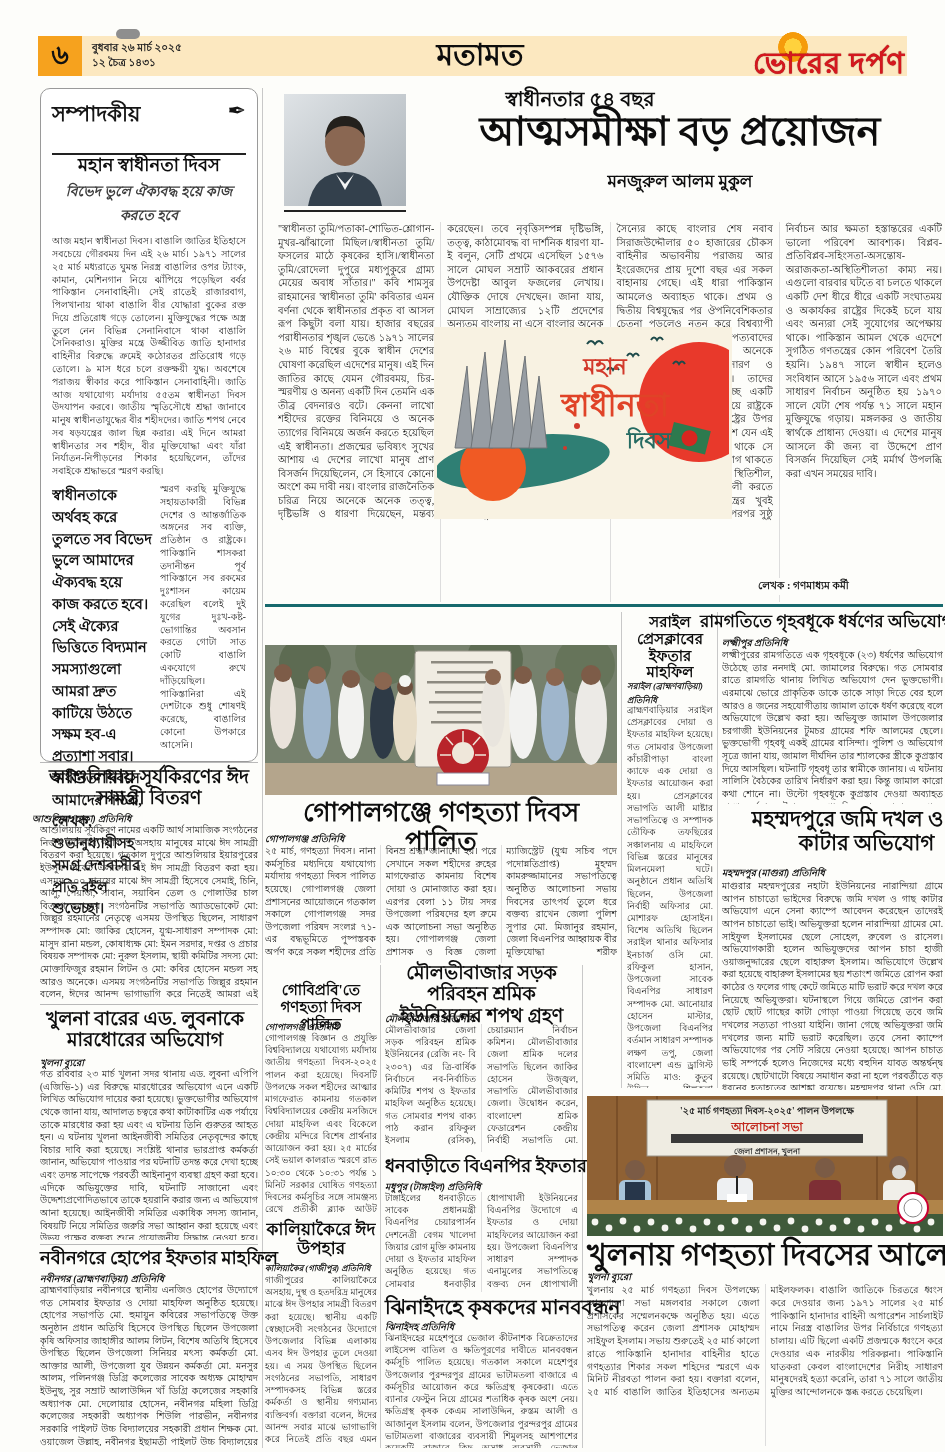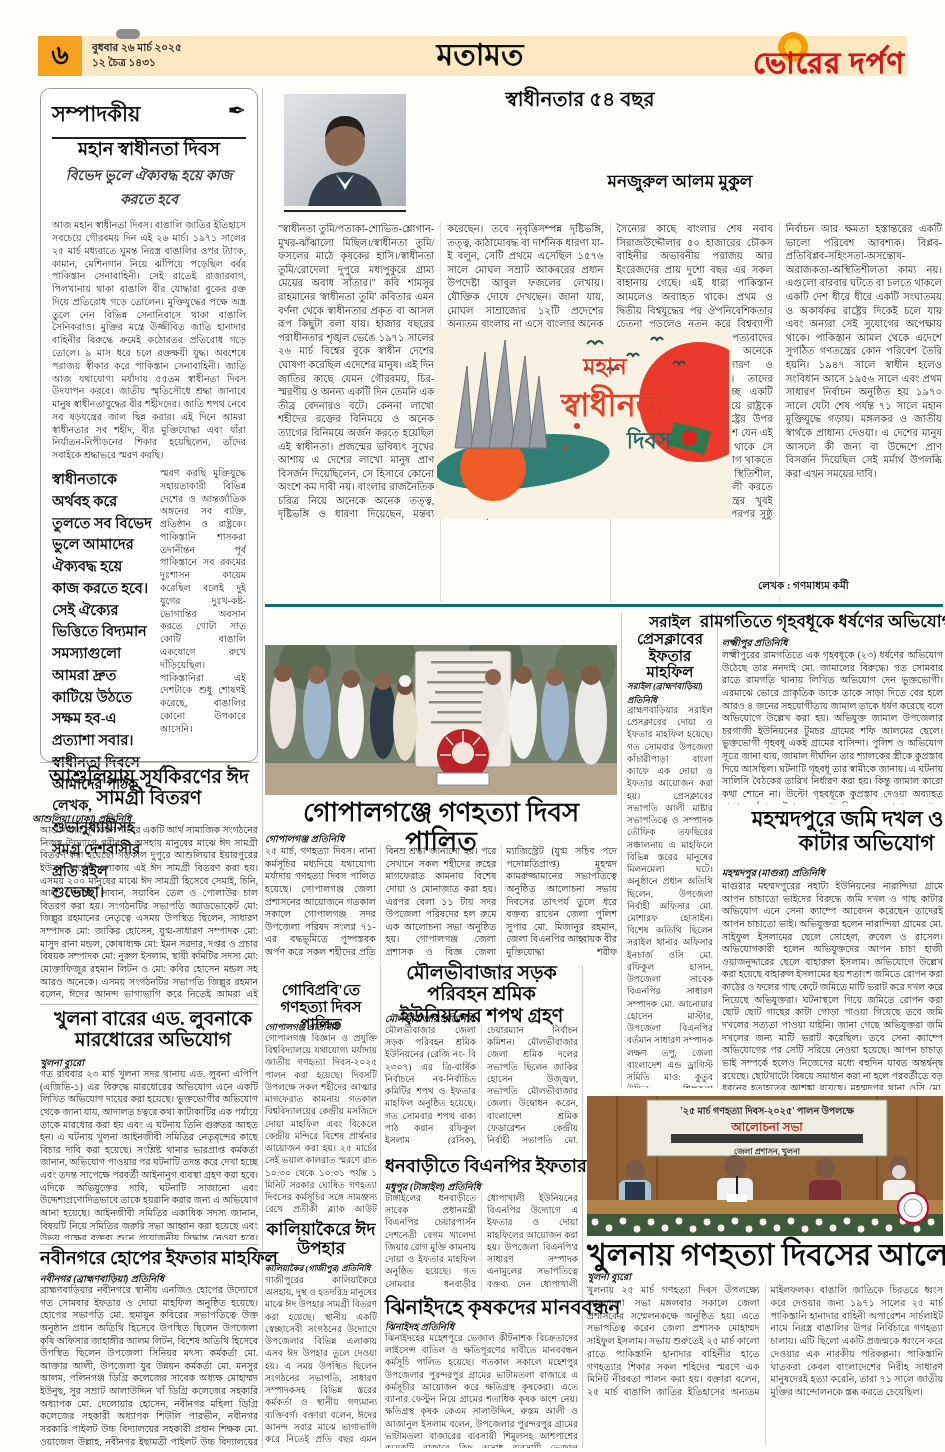--- a/index.html
+++ b/index.html
@@ -18,21 +18,21 @@
   .center{text-align:center;}
   .nowrap{white-space:nowrap;}
   
   #band{background:#fce8c0;}
   #pagenum{background:#f6a21e;color:#111;font-weight:bold;font-size:27px;display:flex;align-items:center;justify-content:center;}
   #masthead{color:#d5171e;font-weight:bold;font-size:29px;letter-spacing:1px;text-shadow:0 0 1px #7a0000;}
   .sun{position:absolute;width:30px;height:30px;border-radius:50%;
        background:radial-gradient(circle,#ffd23d 0 40%,#f59b0b 41% 70%,rgba(245,155,11,0) 71%);}
   
   #edbox{border:1.5px solid #9a9a9a;border-radius:10px;background:#fff;}
-  #edlabel{font-size:21px;font-weight:bold;border-bottom:2px solid #222;padding-bottom:4px;}
+  #edlabel{font-size:21px;font-weight:bold;border-bottom:2px solid #222;padding-bottom:20px;}
   .pull{float:left;width:100px;margin:2px 8px 2px 0;font-size:14.5px;font-weight:bold;line-height:1.5;color:#101010;}
   .photo{overflow:hidden;background:#ccc;}
   .overlaytext{font-weight:bold;color:#e0372b;
      text-shadow:-2px 0 #fff,2px 0 #fff,0 -2px #fff,0 2px #fff,-1px -1px #fff,1px 1px #fff,1px -1px #fff,-1px 1px #fff;}
 </style>
 </head>
 <body>
 
 <div id="page">
 
@@ -62,20 +62,21 @@
       <div class="center" style="font-size:14px;font-weight:bold;color:#3c3c3c;margin:5px 0 7px;font-style:italic;">বিভেদ ভুলে ঐক্যবদ্ধ হয়ে কাজ করতে হবে</div>
       <div class="bodytxt" style="font-size:9.4px;">আজ মহান স্বাধীনতা দিবস। বাঙালি জাতির ইতিহাসে সবচেয়ে গৌরবময় দিন এই ২৬ মার্চ। ১৯৭১ সালের ২৫ মার্চ মধ্যরাতে ঘুমন্ত নিরস্ত্র বাঙালির ওপর ট্যাংক, কামান, মেশিনগান নিয়ে ঝাঁপিয়ে পড়েছিল বর্বর পাকিস্তান সেনাবাহিনী। সেই রাতেই রাজারবাগ, পিলখানায় থাকা বাঙালি বীর যোদ্ধারা বুকের রক্ত দিয়ে প্রতিরোধ গড়ে তোলেন। মুক্তিযুদ্ধের পক্ষে অস্ত্র তুলে নেন বিভিন্ন সেনানিবাসে থাকা বাঙালি সৈনিকরাও। মুক্তির মন্ত্রে উজ্জীবিত জাতি হানাদার বাহিনীর বিরুদ্ধে ক্রমেই কঠোরতর প্রতিরোধ গড়ে তোলে। ৯ মাস ধরে চলে রক্তক্ষয়ী যুদ্ধ। অবশেষে পরাজয় স্বীকার করে পাকিস্তান সেনাবাহিনী। জাতি আজ যথাযোগ্য মর্যাদায় ৫৫তম স্বাধীনতা দিবস উদযাপন করবে। জাতীয় স্মৃতিসৌধে শ্রদ্ধা জানাবে মানুষ স্বাধীনতাযুদ্ধের বীর শহীদদের। জাতি শপথ নেবে সব ষড়যন্ত্রের জাল ছিন্ন করার। এই দিনে আমরা স্বাধীনতার সব শহীদ, বীর মুক্তিযোদ্ধা এবং যাঁরা নির্যাতন-নিপীড়নের শিকার হয়েছিলেন, তাঁদের সবাইকে শ্রদ্ধাভরে স্মরণ করছি।</div>
       <div style="margin-top:5px;overflow:hidden;">
         <div class="pull">স্বাধীনতাকে অর্থবহ করে তুলতে সব বিভেদ ভুলে আমাদের ঐক্যবদ্ধ হয়ে কাজ করতে হবে। সেই ঐক্যের ভিত্তিতে বিদ্যমান সমস্যাগুলো আমরা দ্রুত কাটিয়ে উঠতে সক্ষম হব-এ প্রত্যাশা সবার। স্বাধীনতা দিবসে আমাদের পাঠক, লেখক, শুভানুধ্যায়ীসহ সমগ্র দেশবাসীর প্রতি রইল শুভেচ্ছা।</div>
         <div class="bodytxt" style="font-size:9.4px;">স্মরণ করছি মুক্তিযুদ্ধে সহায়তাকারী বিভিন্ন দেশের ও আন্তর্জাতিক অঙ্গনের সব ব্যক্তি, প্রতিষ্ঠান ও রাষ্ট্রকে। পাকিস্তানি শাসকরা তদানীন্তন পূর্ব পাকিস্তানে সব রকমের দুঃশাসন কায়েম করেছিল বলেই দুই যুগের দুঃখ-কষ্ট-ভোগান্তির অবসান করতে গোটা সাত কোটি বাঙালি একযোগে রুখে দাঁড়িয়েছিল। পাকিস্তানিরা এই দেশটাকে শুধু শোষণই করেছে, বাঙালির কোনো উপকারে আসেনি।</div>
       </div>
     </div>
   </div>
 
   <div class="abs hl" style="left:430px;top:88px;width:300px;font-size:20px;">স্বাধীনতার ৫৪ বছর</div>
+  <div class="abs hl" style="left:420px;top:110px;width:520px;font-size:40px;">আত্মসমীক্ষা বড় প্রয়োজন</div>
   <div class="abs hl" style="left:555px;top:172px;width:250px;font-size:17px;text-align:center;">মনজুরুল আলম মুকুল</div>
 
   <div class="abs photo" style="left:284px;top:94px;width:122px;height:112px;">
     <svg width="122" height="112" viewBox="0 0 122 112">
       <rect width="122" height="112" fill="#cdd2d6"></rect>
       <rect width="122" height="112" fill="url(#g0)"></rect>
       <defs>
           <linearGradient id="g0" x1="0" y1="0" x2="1" y2="1">
         <stop offset="0" stop-color="#dfe3e6"></stop>
             <stop offset="1" stop-color="#aab2b8"></stop>
@@ -128,21 +129,21 @@
   <div class="abs" style="left:758px;top:578px;width:186px;background:#fdfdfa;font-size:10.5px;font-weight:bold;">লেখক : গণমাধ্যম কর্মী</div>
 
   <div class="abs teal" style="left:265px;top:604px;width:678px;height:3px;"></div>
 
   <div class="abs rule-h" style="left:40px;top:762px;width:218px;"></div>
   <div class="abs hl" style="left:40px;top:766px;width:218px;font-size:19px;">আশুলিয়ায় সূর্যকিরণের ঈদ সামগ্রী বিতরণ</div>
   <div class="abs byline" style="left:32px;top:812px;width:218px;">আশুলিয়া (ঢাকা) প্রতিনিধি</div>
   <div class="abs bodytxt" style="left:40px;top:824px;width:218px;height:176px;font-size:9.3px;">আশুলিয়ায় সূর্যকিরণ নামের একটি আর্থ সামাজিক সংগঠনের নিজস্ব উদ্যোগে গরীব ও অসহায় মানুষের মাঝে ঈদ সামগ্রী বিতরণ করা হয়েছে। গতকাল দুপুরে আশুলিয়ার ইয়ারপুরের ইউসুফ মার্কেট এলাকায় এই ঈদ সামগ্রী বিতরণ করা হয়। এসময় ২০০ মানুষের মাঝে ঈদ সামগ্রী হিসেবে সেমাই, চিনি, আলু, পেঁয়াজ, সাবান, সয়াবিন তেল ও পোলাউর চাল বিতরণ করা হয়। সংগঠনটির সভাপতি অ্যাডভোকেট মো: জিল্লুর রহমানের নেতৃত্বে এসময় উপস্থিত ছিলেন, সাধারণ সম্পাদক মো: জাকির হোসেন, যুগ্ম-সাধারণ সম্পাদক মো: মাসুদ রানা মন্ডল, কোষাধ্যক্ষ মো: ইমন সরদার, দপ্তর ও প্রচার বিষয়ক সম্পাদক মো: নুরুল ইসলাম, স্থায়ী কমিটির সদস্য মো: মোক্তাফিজুর রহমান লিটন ও মো: কবির হোসেন মন্ডল সহ আরও অনেকে। এসময় সংগঠনটির সভাপতি জিল্লুর রহমান বলেন, ঈদের আনন্দ ভাগাভাগি করে নিতেই আমরা এই উদ্যোগ নিয়েছি। পথবাসী মানুষের সাথে ঈদের আনন্দ ভাগ করে নিতেই আমাদের এই ক্ষুদ্র আয়োজন। ব্যক্তি উদ্যোগে আমরা প্রতি বছরই এমন আয়োজন করে থাকি। আমাদের সংগঠনের মাধ্যমে আমরা গরীব ও অসহায় মানুষদেরকে সহযোগিতা সহ নানা সামাজিক কর্মকান্ড করে থাকি। সমাজের বিত্তবানদের গরীব ও অসহায় মানুষের পাশে থাকার আহবান জানান তিনি।</div>
 
   <div class="abs rule-h" style="left:40px;top:1004px;width:218px;"></div>
-  <div class="abs hl" style="left:44px;top:1008px;width:218px;font-size:19px;">খুলনা বারের এড. লুবনাকে মারধোরের অভিযোগ</div>
+  <div class="abs hl" style="left:36px;top:1008px;width:218px;font-size:19px;">খুলনা বারের এড. লুবনাকে মারধোরের অভিযোগ</div>
   <div class="abs byline" style="left:40px;top:1056px;width:218px;">খুলনা ব্যুরো</div>
   <div class="abs bodytxt" style="left:40px;top:1068px;width:218px;height:172px;font-size:9.3px;">গত রবিবার ২৩ মার্চ খুলনা সদর থানায় এড. লুবনা এপিপি (এজিভি-১) এর বিরুদ্ধে মারধোরের অভিযোগ এনে একটি লিখিত অভিযোগ দায়ের করা হয়েছে। ভুক্তভোগীর অভিযোগ থেকে জানা যায়, আদালত চত্বরে কথা কাটাকাটির এক পর্যায়ে তাকে মারধোর করা হয় এবং এ ঘটনায় তিনি গুরুতর আহত হন। এ ঘটনায় খুলনা আইনজীবী সমিতির নেতৃবৃন্দের কাছে বিচার দাবি করা হয়েছে। সংশ্লিষ্ট থানার ভারপ্রাপ্ত কর্মকর্তা জানান, অভিযোগ পাওয়ার পর ঘটনাটি তদন্ত করে দেখা হচ্ছে এবং তদন্ত সাপেক্ষে পরবর্তী আইনানুগ ব্যবস্থা গ্রহণ করা হবে। এদিকে অভিযুক্তের দাবি, ঘটনাটি সাজানো এবং উদ্দেশ্যপ্রণোদিতভাবে তাকে হয়রানি করার জন্য এ অভিযোগ আনা হয়েছে। আইনজীবী সমিতির একাধিক সদস্য জানান, বিষয়টি নিয়ে সমিতির জরুরি সভা আহ্বান করা হয়েছে এবং উভয় পক্ষের বক্তব্য শুনে প্রয়োজনীয় সিদ্ধান্ত নেওয়া হবে। স্থানীয়রা ঘটনার সুষ্ঠু তদন্ত ও দোষীদের শাস্তির দাবি জানিয়েছেন।</div>
 
   <div class="abs rule-h" style="left:40px;top:1244px;width:218px;"></div>
   <div class="abs hl nowrap" style="left:40px;top:1248px;width:218px;font-size:18px;">নবীনগরে হোপের ইফতার মাহফিল</div>
   <div class="abs byline" style="left:40px;top:1272px;width:218px;">নবীনগর (ব্রাহ্মণবাড়িয়া) প্রতিনিধি</div>
   <div class="abs bodytxt" style="left:40px;top:1284px;width:218px;height:162px;font-size:9.3px;">ব্রাহ্মণবাড়িয়ার নবীনগরে স্থানীয় এনজিও হোপের উদ্যোগে গত সোমবার ইফতার ও দোয়া মাহফিল অনুষ্ঠিত হয়েছে। হোপের সভাপতি মো. হুমায়ুন কবিরের সভাপতিত্বে উক্ত অনুষ্ঠান প্রধান অতিথি হিসেবে উপস্থিত ছিলেন উপজেলা কৃষি অফিসার জাহাঙ্গীর আলম লিটন, বিশেষ অতিথি হিসেবে উপস্থিত ছিলেন উপজেলা সিনিয়র মৎস্য কর্মকর্তা মো. আক্তার আলী, উপজেলা যুব উন্নয়ন কর্মকর্তা মো. মনসুর আলম, পলিনগঞ্জ ডিগ্রি কলেজের সাবেক অধ্যক্ষ মোহাম্মদ ইউনুছ, সুর সম্রাট আলাউদ্দিন খাঁ ডিগ্রি কলেজের সহকারি অধ্যাপক মো. দেলোয়ার হোসেন, নবীনগর মহিলা ডিগ্রি কলেজের সহকারী অধ্যাপক শিউলি পারভীন, নবীনগর সরকারি পাইলট উচ্চ বিদ্যালয়ের সহকারী প্রধান শিক্ষক মো. ওয়াজেল উল্লাহ, নবীনগর ইছামতী পাইলট উচ্চ বিদ্যালয়ের সিনিয়র শিক্ষক আমেনা বেগম, নবীনগর উপজেলা প্রাথমিক শিক্ষক সমিতির সভাপতি মো. রেজাউল করিম প্রমুখ সহ হোপের বিভিন্ন স্তরের কর্মকর্তা কর্মচারী এবং স্থানীয় ব্যক্তিবর্গ। ইফতার মাহফিলে দেশ ও দেশের জনগণের কল্যাণ সহ সারা বিশ্বের মুসলিম উম্মার শান্তি এবং উপস্থিত সকলের পরিবার এবং মৃত ব্যক্তিদের রুহের মাগফিরাত কামনায় দোয়া করা হয়।</div>
 
   <div class="abs photo" style="left:265px;top:645px;width:352px;height:150px;">
     <svg width="352" height="150" viewBox="0 0 352 150">

